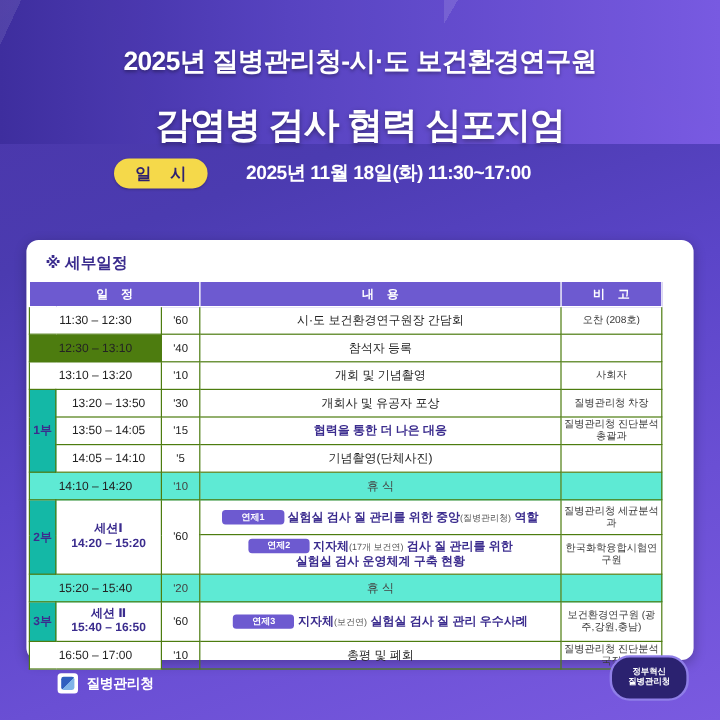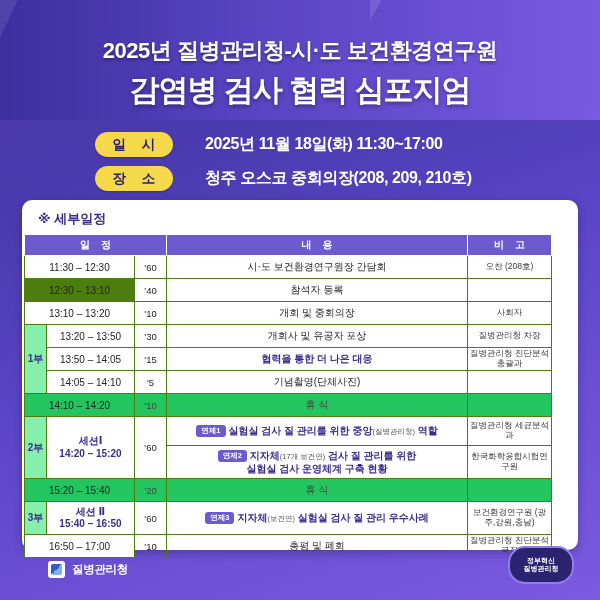--- a/index.html
+++ b/index.html
@@ -26,21 +26,21 @@
     background:linear-gradient(120deg, rgba(255,255,255,0.12) 0 10px, rgba(255,255,255,0) 10px 28px);
   }
 
   
   .title-wrap{position:absolute;left:0;top:36px;width:600px;text-align:center;z-index:3;}
   .title1{
     font-size:22px;font-weight:bold;color:#ffffff;letter-spacing:-0.5px;
     text-shadow:0 2px 3px rgba(0,0,0,.35);
   }
   .title2{
-    margin-top:4px;font-size:30px;font-weight:bold;color:#ffffff;letter-spacing:-1px;
+    margin-top:18px;font-size:30px;font-weight:bold;color:#ffffff;letter-spacing:-1px;
     text-shadow:0 2px 4px rgba(0,0,0,.4);
   }
 
   
   .info{position:absolute;left:95px;top:132px;z-index:3;}
   .info-row{display:flex;align-items:center;margin-bottom:9px;}
   .pill{
     width:78px;height:25px;border-radius:13px;background:#f5d94a;
     color:#2e2170;font-size:13.5px;font-weight:bold;
     display:flex;align-items:center;justify-content:center;letter-spacing:6px;
@@ -62,30 +62,30 @@
     font-size:9px;color:#232323;table-layout:fixed;
   }
   th{
     background:#6d5ad0;color:#fff;font-size:10px;font-weight:bold;
     height:18px;border:1px solid #ffffff;letter-spacing:4px;text-indent:4px;
   }
   td{
     border:1px solid #4d7c0f;height:20px;text-align:center;vertical-align:middle;
     padding:1px 2px;
   }
-  .c-part{width:20px;background:#86efac;color:#3b2c8e;font-weight:bold;font-size:10px;}
+  .c-part{width:20px;background:#14b8a6;color:#3b2c8e;font-weight:bold;font-size:10px;}
   .c-time{width:92px;font-size:10px;}
   .c-dur{width:34px;font-size:9.5px;}
   .c-note{width:86px;font-size:8.5px;color:#3a3a3a;line-height:1.15;}
   .c-content{font-size:10px;}
-  .rest td{background:#22c55e;color:#444;}
+  .rest td{background:#5eead4;color:#444;}
   .hl{color:#3b2c8e;font-weight:bold;}
   .badge{
     display:inline-block;background:#6d5ad0;color:#fff;font-size:7.5px;font-weight:bold;
-    border-radius:3px;padding:1px 5px;margin-right:3px;vertical-align:middle;letter-spacing:0;
+    border-radius:3px;padding:1px 16px;margin-right:3px;vertical-align:middle;letter-spacing:0;
   }
   .sess{font-weight:bold;color:#3b2c8e;font-size:10px;line-height:1.25;}
   .small{font-size:7.5px;font-weight:normal;color:#555;}
 
   
   .footer-logo{
     position:absolute;left:48px;bottom:22px;display:flex;align-items:center;z-index:5;justify-content:space-between;
   }
   .mark{
     width:17px;height:17px;border-radius:3px;background:#ffffff;position:relative;margin-right:7px;
@@ -108,24 +108,20 @@
 
   <div class="title-wrap">
     <div class="title1">2025년 질병관리청-시·도 보건환경연구원</div>
     <div class="title2">감염병 검사 협력 심포지엄</div>
   </div>
 
   <div class="info">
     <div class="info-row">
       <div class="pill">일 시</div>
       <div class="info-text">2025년 11월 18일(화) 11:30~17:00</div>
-    </div>
-    <div class="info-row">
-      <div class="pill">장 소</div>
-      <div class="info-text">청주 오스코 중회의장(208, 209, 210호)</div>
     </div>
   </div>
 
   <div class="card">
     <div class="card-title">※ 세부일정</div>
 
     <table>
       <colgroup>
         <col style="width:22px">
           <col style="width:88px">
@@ -149,21 +145,21 @@
         </tr>
         <tr>
           <td class="c-part" colspan="2" style="background:#4d7c0f;color:#232323;font-weight:normal">12:30 – 13:10</td>
           <td class="c-dur">'40</td>
           <td class="c-content">참석자 등록</td>
           <td class="c-note"></td>
         </tr>
         <tr>
           <td class="c-part" colspan="2" style="background:#fff;color:#232323;font-weight:normal">13:10 – 13:20</td>
           <td class="c-dur">'10</td>
-          <td class="c-content">개회 및 중회의장</td>
+          <td class="c-content">개회 및 기념촬영</td>
           <td class="c-note">사회자</td>
         </tr>
 
         <tr>
           <td class="c-part" rowspan="3">1부</td>
           <td class="c-time">13:20 – 13:50</td>
           <td class="c-dur">'30</td>
           <td class="c-content">개회사 및 유공자 포상</td>
           <td class="c-note">질병관리청 차장</td>
         </tr>

